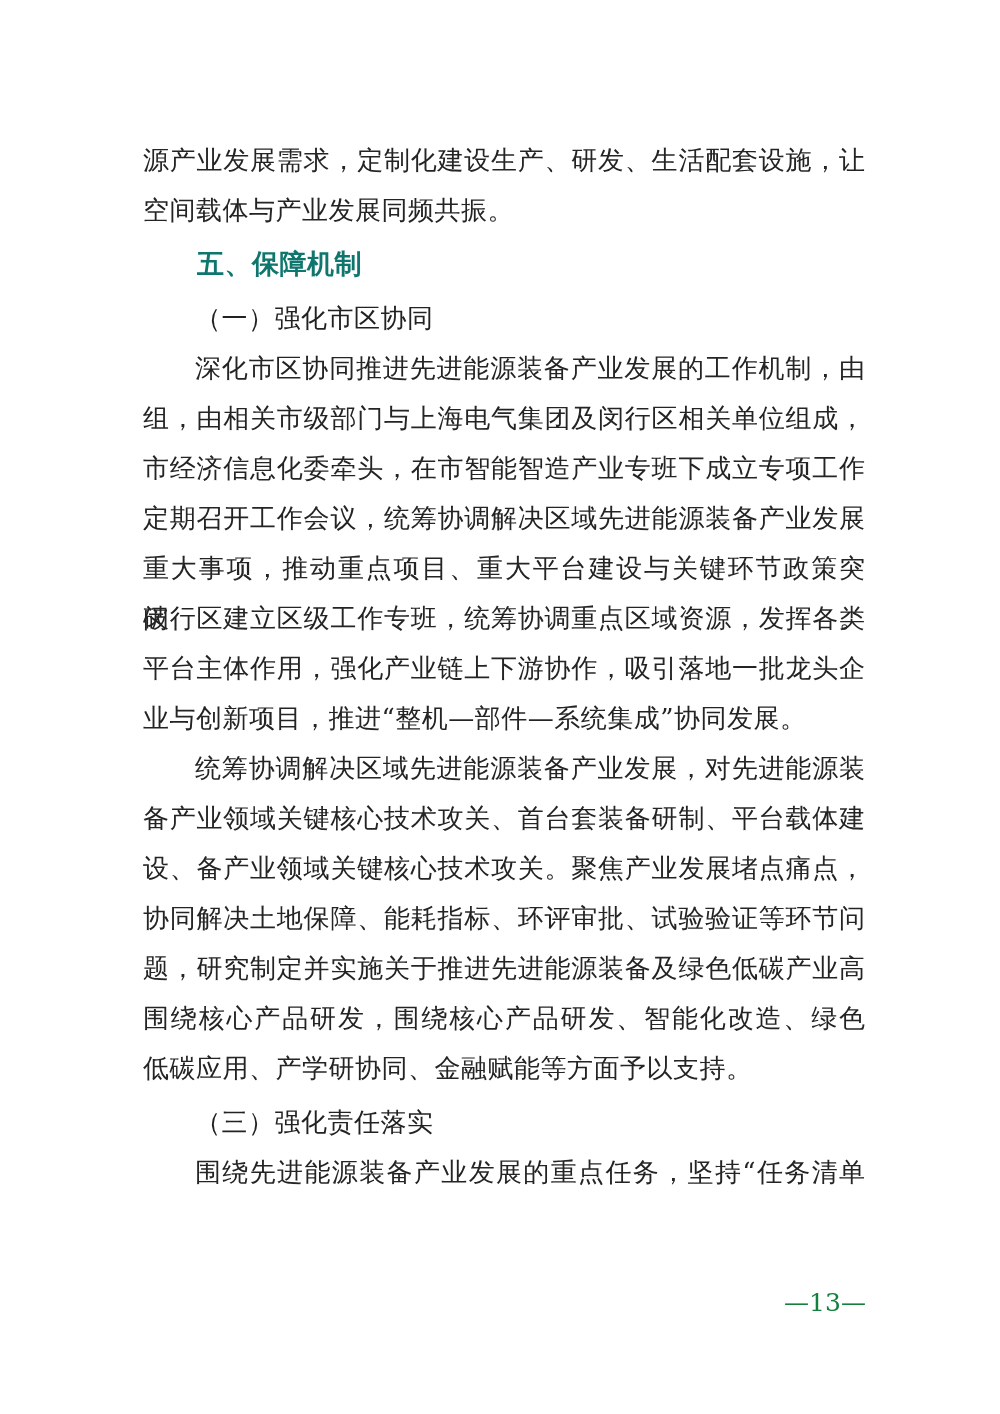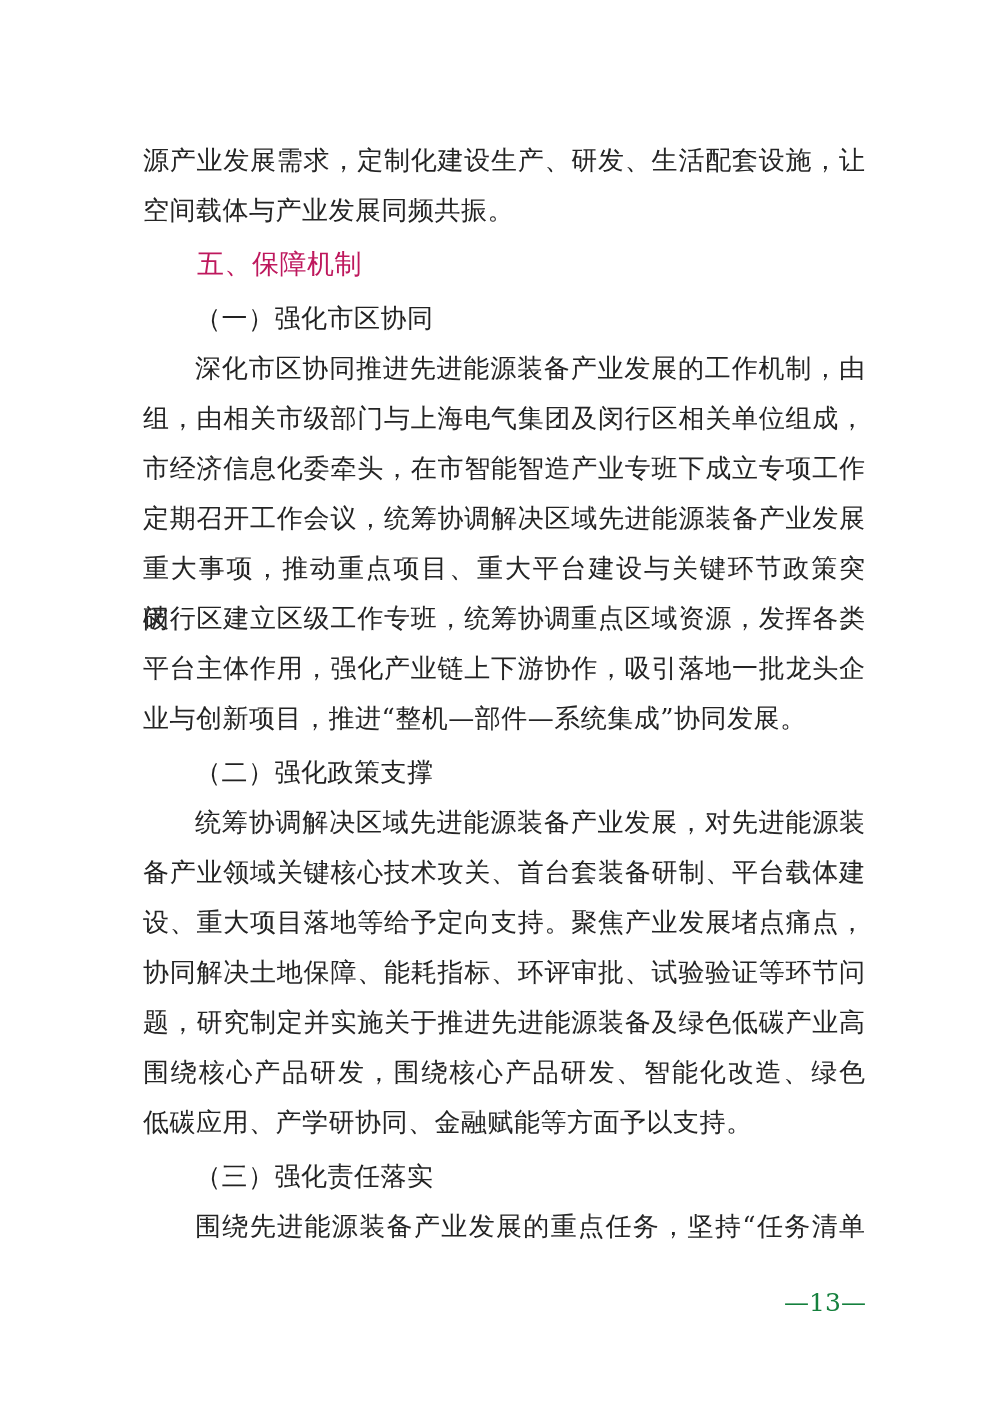--- a/index.html
+++ b/index.html
@@ -36,23 +36,23 @@
     white-space: normal;
     text-align: justify;
     text-align-last: justify;
     letter-spacing: 0;
   }
   .line.indent {
     text-indent: 2em;
   }
   .block-heading1 .line {
     font-family: "DejaVu Sans", "Liberation Sans", sans-serif;
-    font-weight: 400;
+    font-weight: 700;
     font-size: 27px;
-    color: #be185d;
+    color: #0f766e;
     text-indent: 2em;
   }
   .block-heading2 .line {
     font-size: 26px;
     color: #222222;
     text-indent: 2em;
   }
   .block-heading1, .block-heading2 {
     margin-top: 4px;
   }
@@ -87,27 +87,24 @@
       <div class="block-paragraph">
         <div class="line fill indent">深化市区协同推进先进能源装备产业发展的工作机制，由</div>
         <div class="line fill">组，由相关市级部门与上海电气集团及闵行区相关单位组成，</div>
         <div class="line fill">市经济信息化委牵头，在市智能智造产业专班下成立专项工作</div>
         <div class="line fill">定期召开工作会议，统筹协调解决区域先进能源装备产业发展</div>
         <div class="line fill">重大事项，推动重点项目、重大平台建设与关键环节政策突破。</div>
         <div class="line fill">闵行区建立区级工作专班，统筹协调重点区域资源，发挥各类</div>
         <div class="line fill">平台主体作用，强化产业链上下游协作，吸引落地一批龙头企</div>
         <div class="line">业与创新项目，推进“整机—部件—系统集成”协同发展。</div>
       </div>
-      <div class="block-heading2">
-        <div class="line">（二）强化政策支撑</div>
-      </div>
       <div class="block-paragraph">
         <div class="line fill indent">统筹协调解决区域先进能源装备产业发展，对先进能源装</div>
         <div class="line fill">备产业领域关键核心技术攻关、首台套装备研制、平台载体建</div>
-        <div class="line fill">设、重大项目落地等给予定向支持。聚焦产业发展堵点痛点，</div>
+        <div class="line fill">设、备产业领域关键核心技术攻关。聚焦产业发展堵点痛点，</div>
         <div class="line fill">协同解决土地保障、能耗指标、环评审批、试验验证等环节问</div>
         <div class="line fill">题，研究制定并实施关于推进先进能源装备及绿色低碳产业高</div>
         <div class="line fill">围绕核心产品研发，围绕核心产品研发、智能化改造、绿色</div>
         <div class="line">低碳应用、产学研协同、金融赋能等方面予以支持。</div>
       </div>
       <div class="block-heading2">
         <div class="line">（三）强化责任落实</div>
       </div>
       <div class="block-paragraph">
         <div class="line fill indent">围绕先进能源装备产业发展的重点任务，坚持“任务清单</div>

